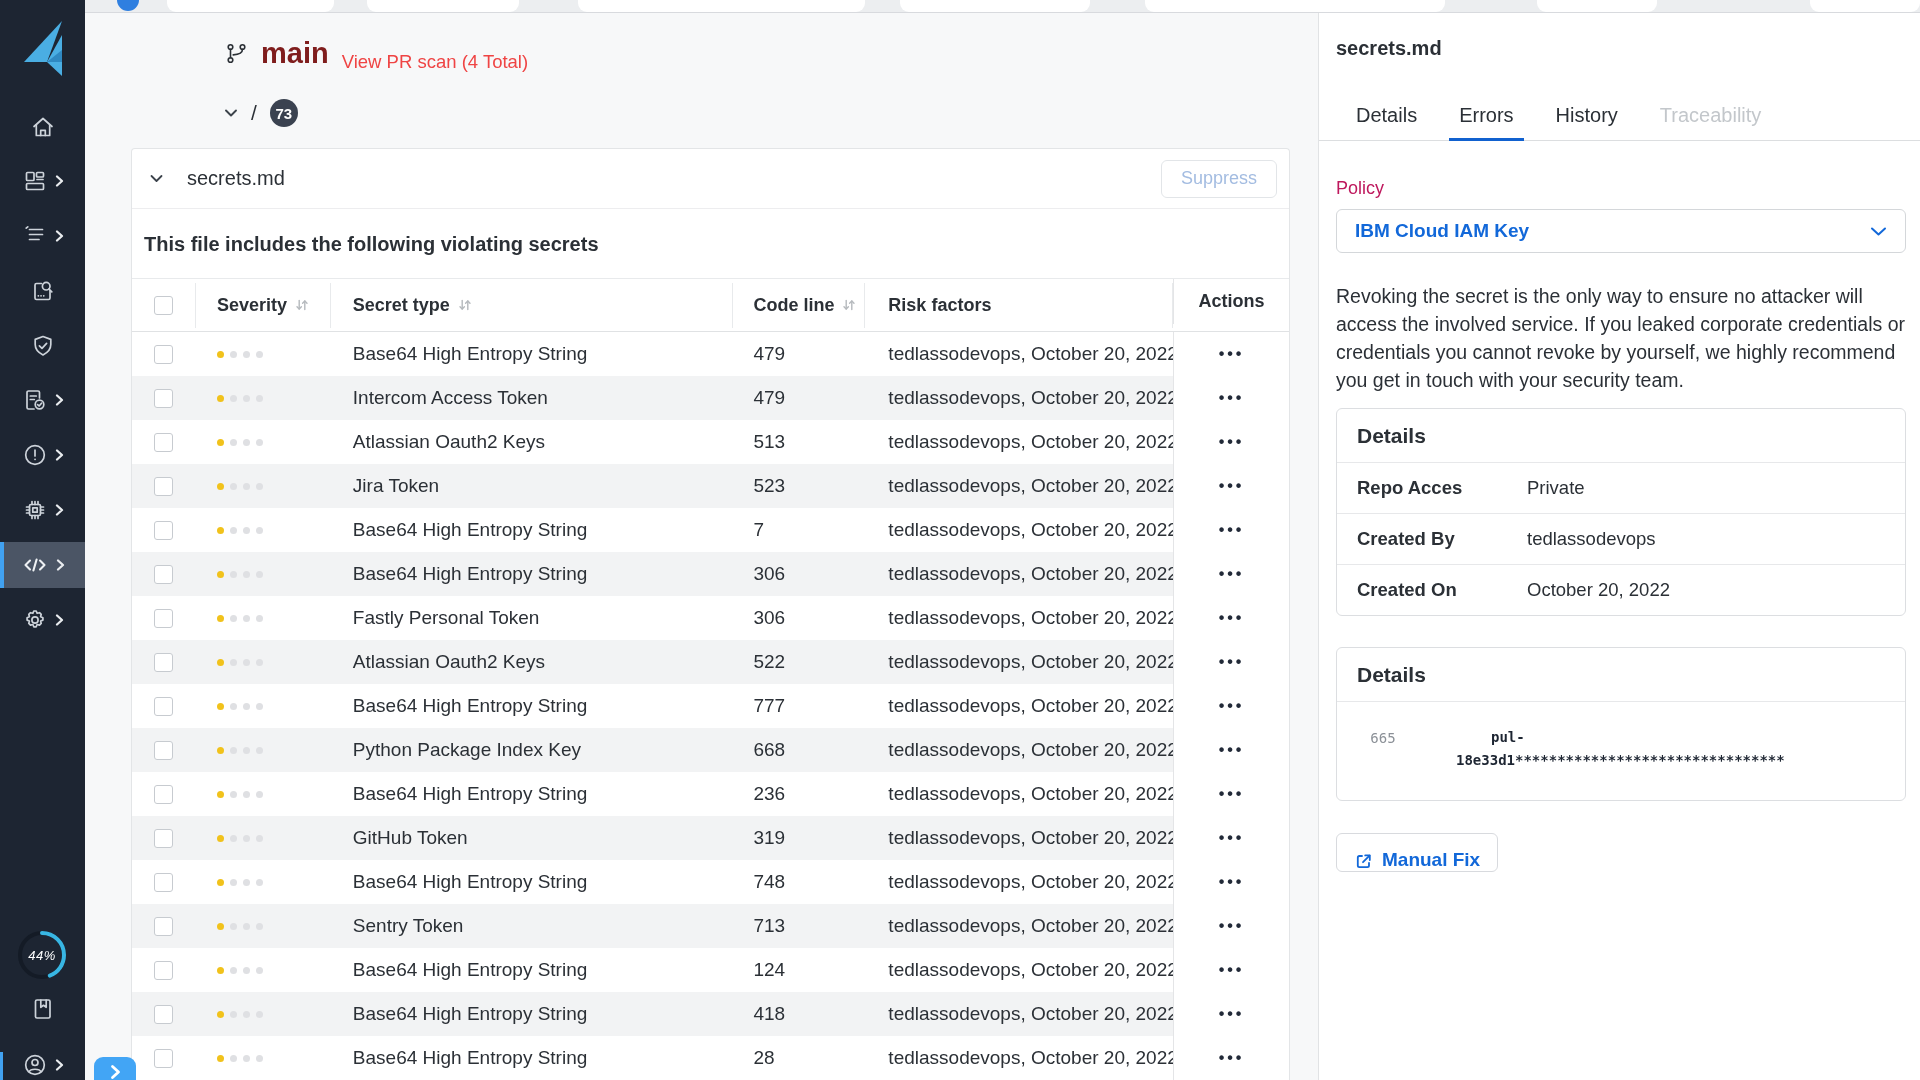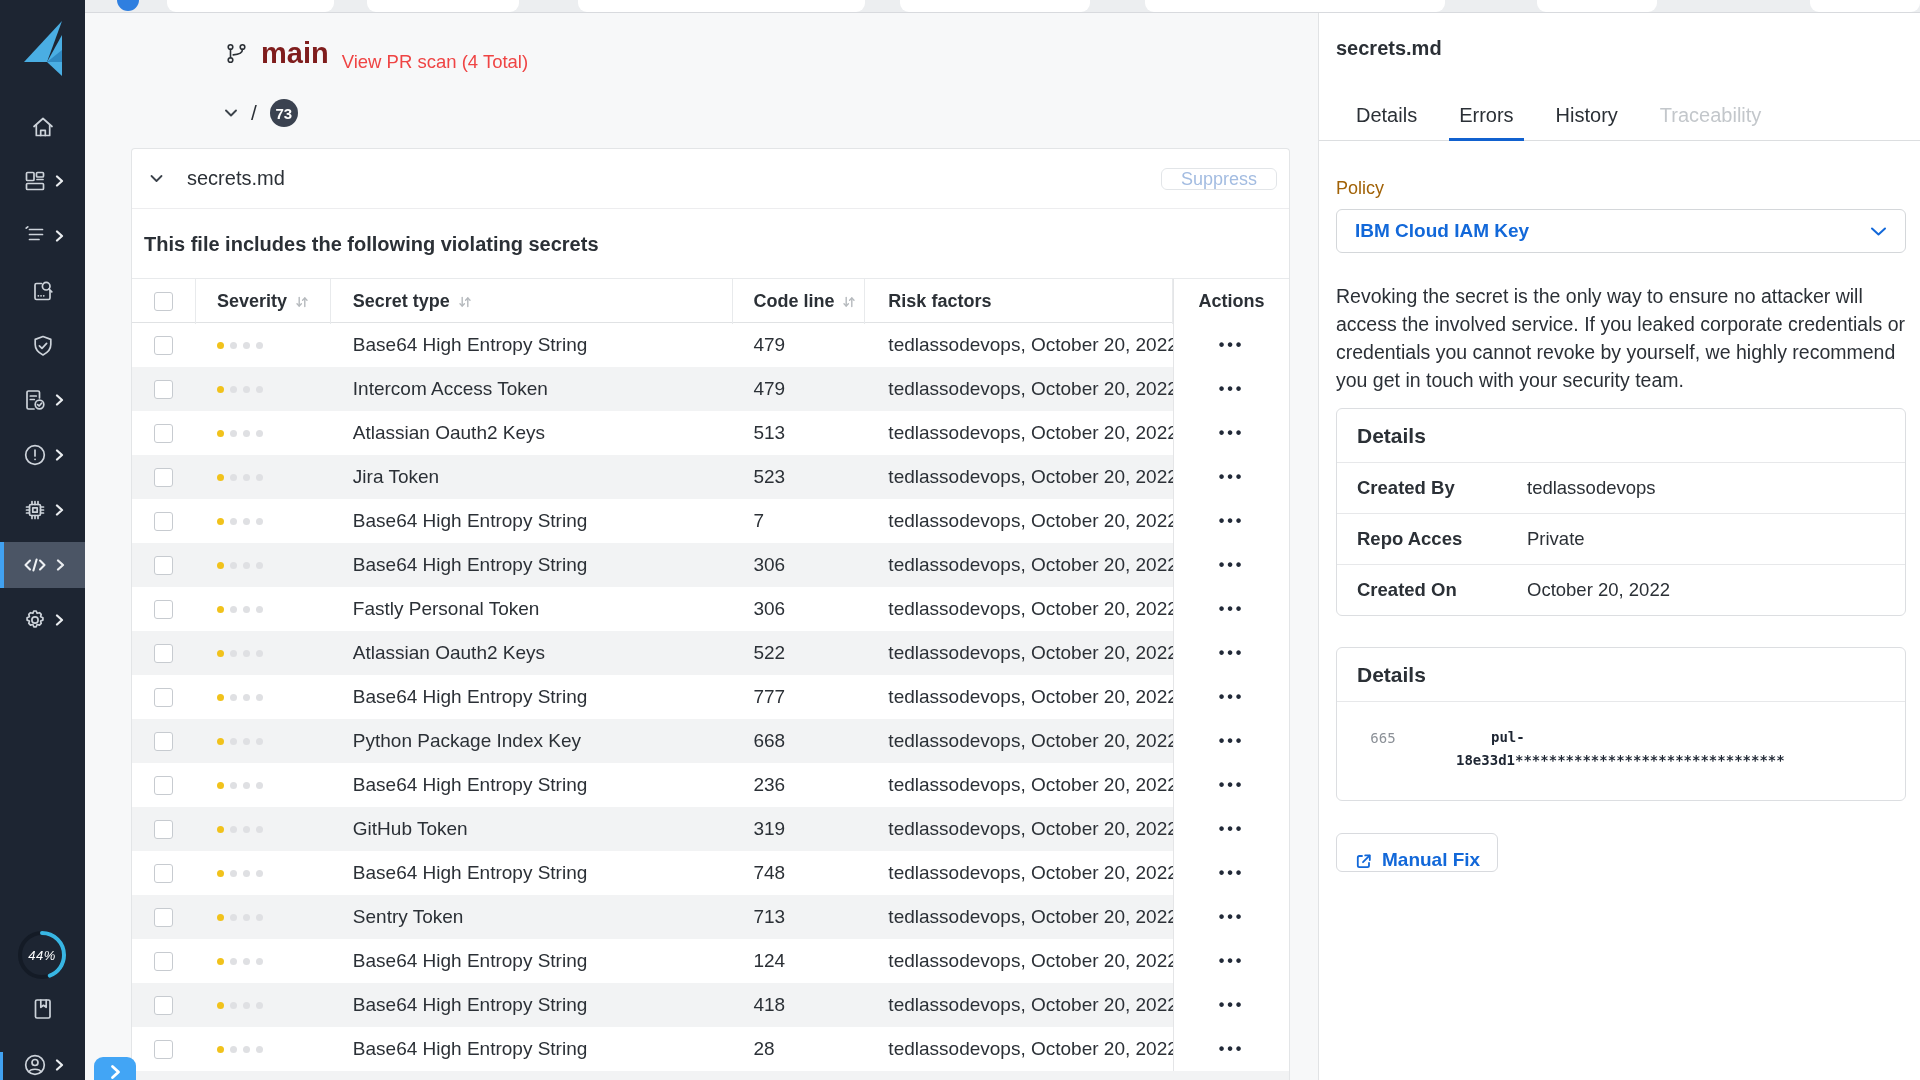--- a/index.html
+++ b/index.html
@@ -49,27 +49,27 @@
     color:#fff; font-size:15px; font-weight:bold; display:flex;
     align-items:center; justify-content:center; }
 
   
   .file-card { position:absolute; left:46px; top:135px; width:1159px; height:932px;
     background:#fff; border:1px solid #e3e5e7; border-bottom:none;
     border-radius:4px 4px 0 0; overflow:hidden; }
   .card-header { height:60px; display:flex; align-items:center;
     padding:0 12px 0 18px; border-bottom:1px solid #ededef; }
   .card-filename { font-size:20px; color:#2b3036; margin-left:24px; }
-  .suppress-btn { margin-left:auto; height:22px; padding:0 19px; background:#fff;
+  .suppress-btn { margin-left:auto; height:38px; padding:0 19px; background:#fff;
     border:1px solid #e2e5e8; border-radius:6px; color:#a3bce1; font-size:18px;
     cursor:pointer; font-family:inherit; }
   .card-subtitle { margin:24px 0 0 12px; font-size:20px; font-weight:bold; }
 
   .table { margin-top:22px; font-size:19px; }
-  .thead { display:flex; height:45px;
+  .thead { display:flex; align-items:center; height:54px;
     border-top:1px solid #e8eaec; border-bottom:1px solid #e0e2e4;
     font-size:18px; font-weight:bold; }
   .thead .cell { display:flex; align-items:center; height:45px; gap:8px; }
   .thead .cell:not(.c-act){ border-right:1px solid #e8eaec; }
   .trow { display:flex; align-items:center; height:44px; background:#fff; }
   .trow.alt { background:#f2f3f4; }
   .trow.partial { height:10px; }
   .cell { overflow:hidden; white-space:nowrap; }
   .c-check { width:64px; display:flex; justify-content:center; align-items:center; }
   .c-sev   { width:135px; padding-left:21px; display:flex; align-items:center; gap:6px; }
@@ -91,21 +91,21 @@
     background:#fff; border-left:1px solid #e1e3e5; padding-top:13px; z-index:30; }
   .panel-title { margin:24px 0 0 17px; font-size:20px; font-weight:bold; }
   .tabs { display:flex; margin-top:36px; padding-left:27px;
     border-bottom:1px solid #dcdee0; }
   .tab { font-size:20px; color:#2b3036; padding:8px 10px 13px; margin-right:22px;
     cursor:pointer; position:relative; }
   .tab.active::after { content:""; position:absolute; left:0; right:0; bottom:-1px;
     height:3px; background:#1161cf; }
   .tab.disabled { color:#c3c7cb; cursor:default; }
   .panel-body { padding:0 14px 0 17px; }
-  .policy-label { margin-top:37px; font-size:18px; color:#a16207; display:block; }
+  .policy-label { margin-top:37px; font-size:18px; color:#be185d; display:block; }
   .dropdown { margin-top:10px; height:44px; border:1px solid #d4d7da; border-radius:6px;
     display:flex; align-items:center; padding:0 18px; cursor:pointer; background:#fff; }
   .dropdown span { color:#1268d9; font-size:19px; font-weight:600; }
   .dropdown svg { margin-left:auto; }
   .panel-desc { margin-top:29px; font-size:19.5px; line-height:28px; color:#2b3036; }
   .details-card { margin-top:14px; border:1px solid #dcdee1; border-radius:6px;
     background:#fff; }
   .details-card.second { margin-top:31px; }
   .dc-header { padding:15px 20px 14px; font-size:21px; font-weight:bold;
     border-bottom:1px solid #e7e8ea; }
@@ -674,26 +674,26 @@
         <svg width="17" height="11" viewBox="0 0 17 11" fill="none" stroke="#1268d9" stroke-width="2" stroke-linecap="round" stroke-linejoin="round">
             <polyline points="2,2.5 8.5,8.5 15,2.5"></polyline>
           </svg>
       </div>
 
       <p class="panel-desc">Revoking the secret is the only way to ensure no attacker will access the involved service. If you leaked corporate credentials or credentials you cannot revoke by yourself, we highly recommend you get in touch with your security team.</p>
 
       <div class="details-card">
         <div class="dc-header">Details</div>
         <div class="dc-row">
+          <span class="dc-label">Repo Acces</span>
+          <span class="dc-value">Private</span>
+        </div>
+        <div class="dc-row">
           <span class="dc-label">Created By</span>
           <span class="dc-value">tedlassodevops</span>
-        </div>
-        <div class="dc-row">
-          <span class="dc-label">Repo Acces</span>
-          <span class="dc-value">Private</span>
         </div>
         <div class="dc-row">
           <span class="dc-label">Created On</span>
           <span class="dc-value">October 20, 2022</span>
         </div>
       </div>
 
       <div class="details-card second">
         <div class="dc-header">Details</div>
         <div class="code-row">

